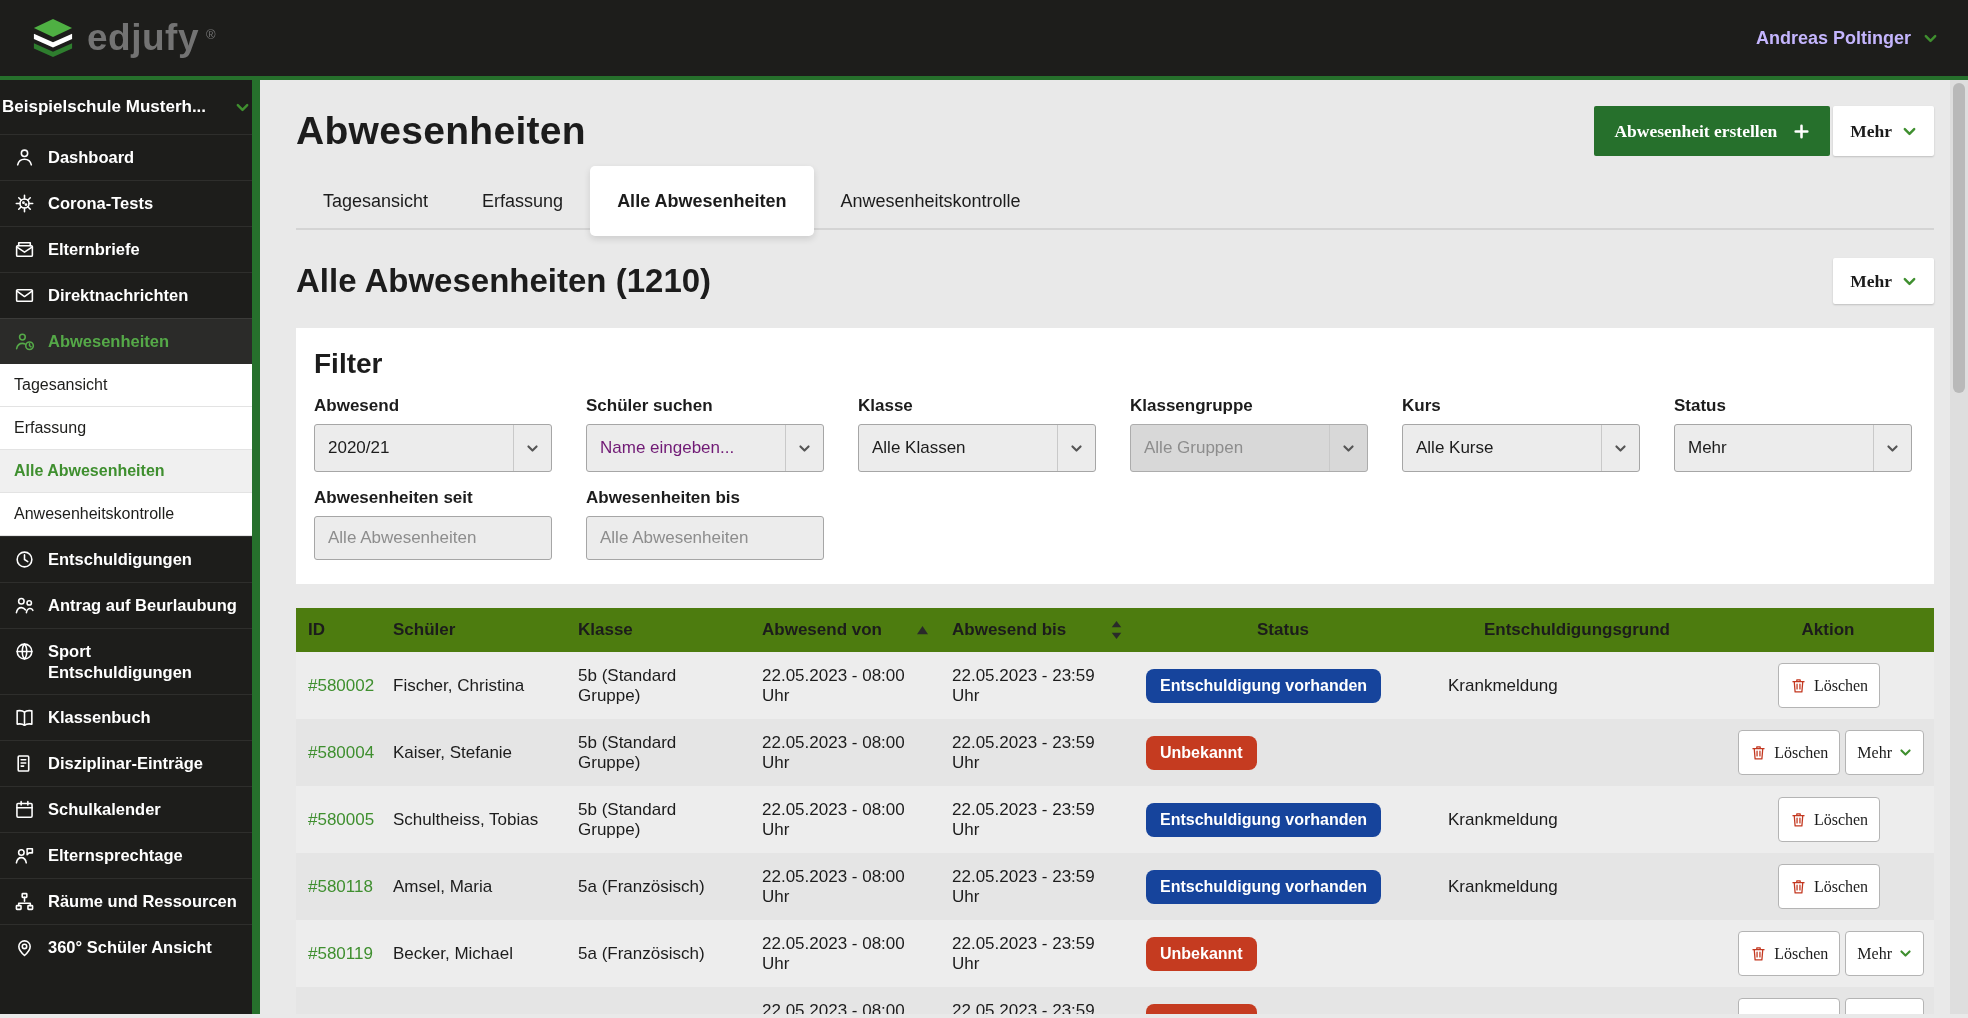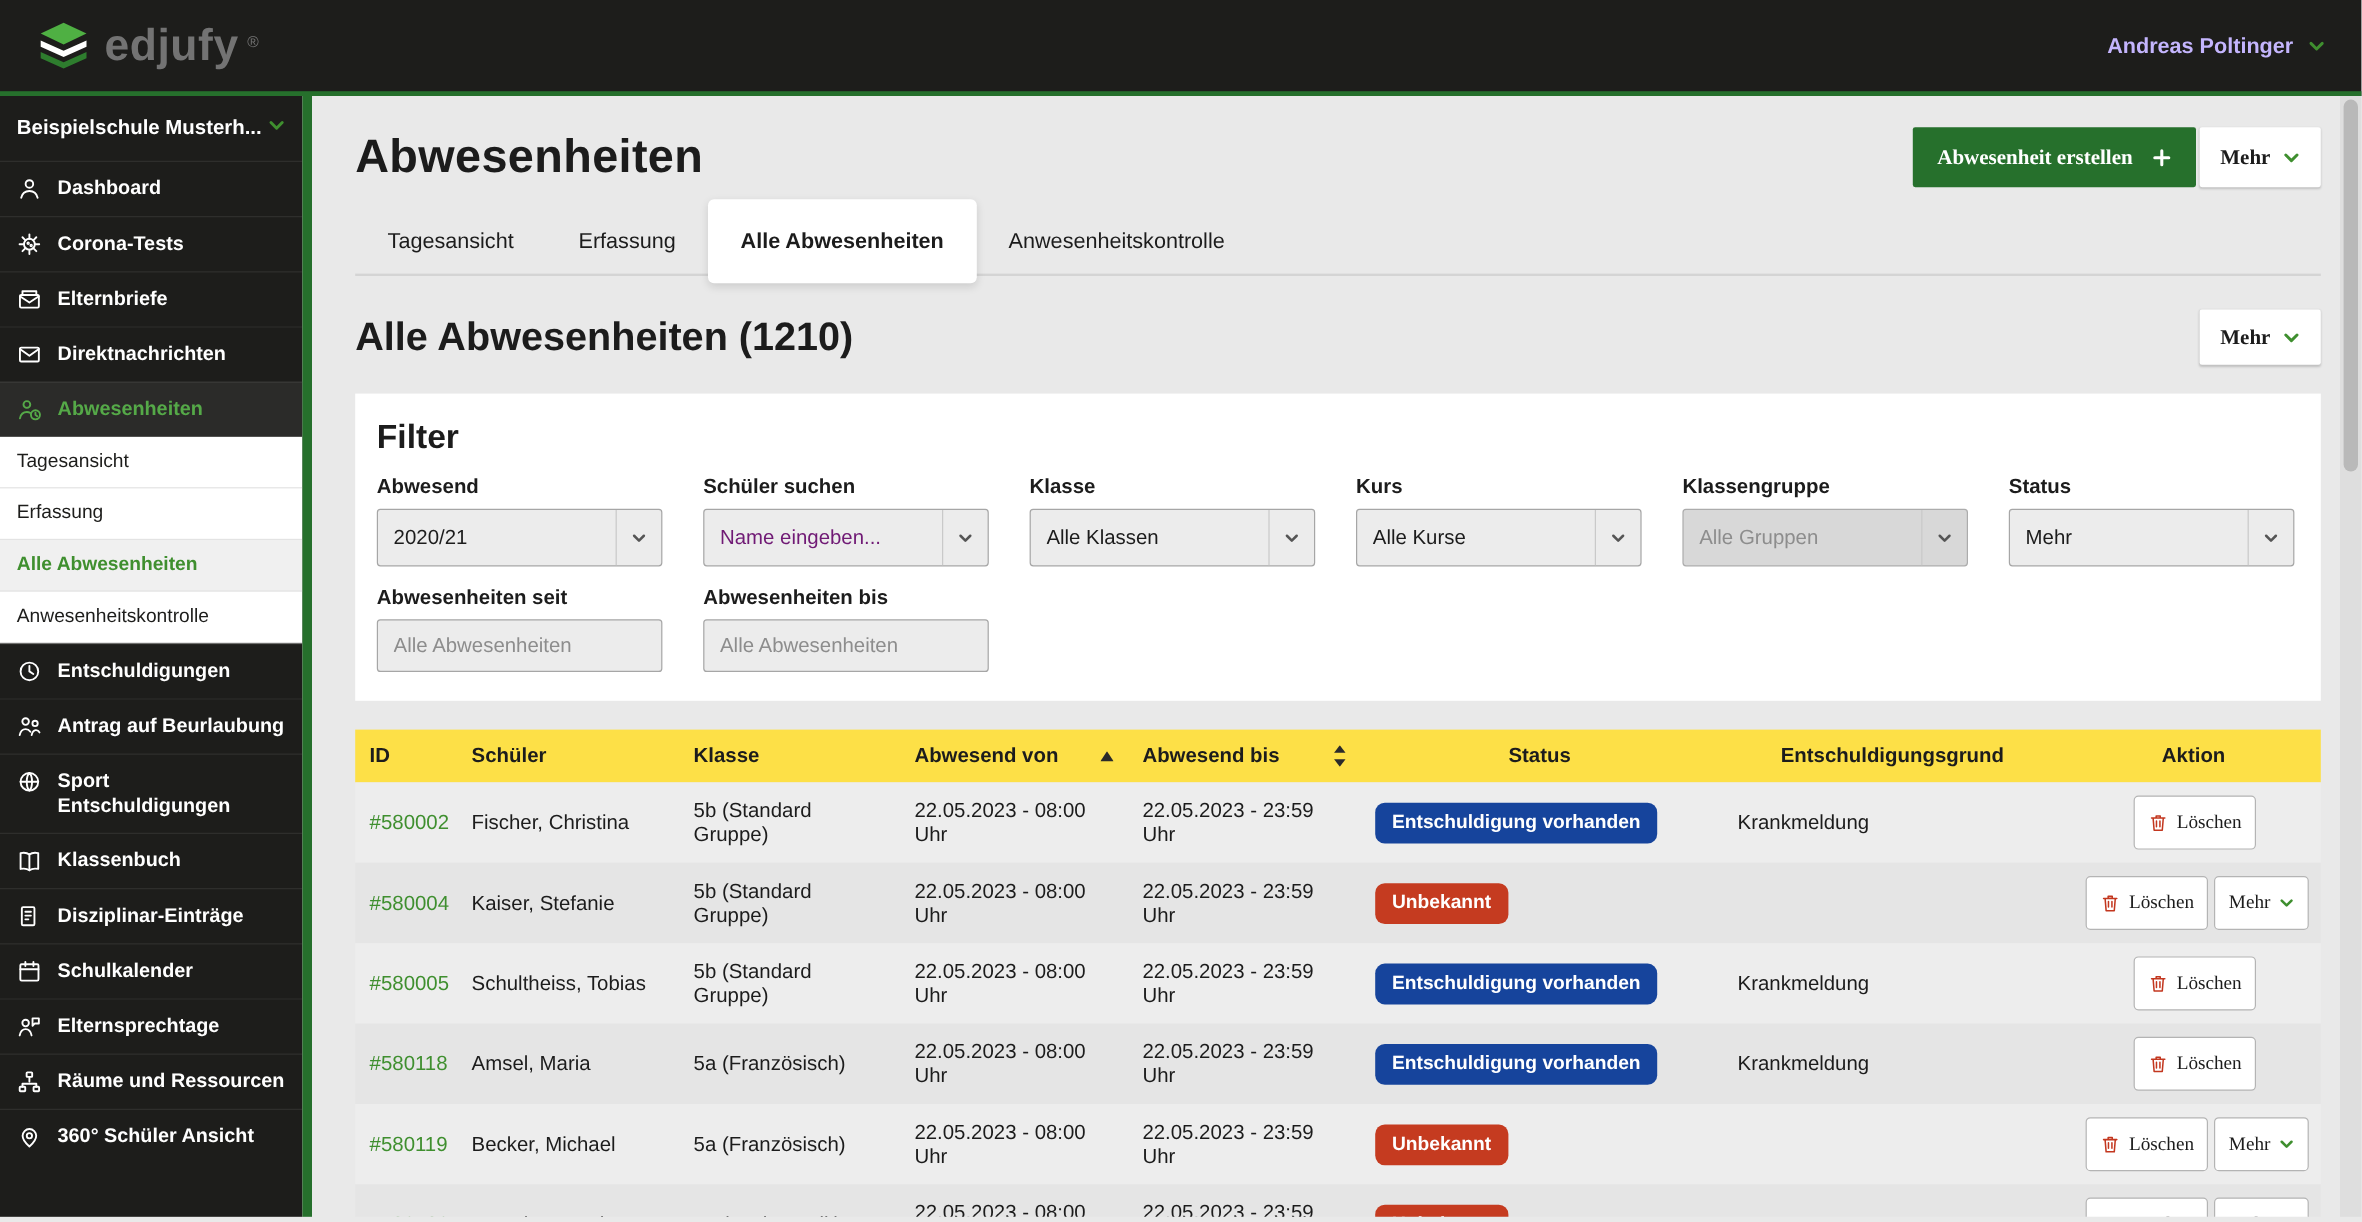--- a/index.html
+++ b/index.html
@@ -20,21 +20,21 @@
   .logo { display: flex; align-items: center; gap: 11px; color: #737373; }
   .logo-text { font-size: 37px; font-weight: 800; letter-spacing: .5px; }
   .logo-reg { font-size: 13px; align-self: flex-start; margin: 10px 0 0 -4px; }
   .user-menu { display: flex; align-items: center; gap: 12px; color: #c4b5fd; font-size: 18px; font-weight: 700; cursor: pointer; }
   .chev { color: var(--brand-green); display: flex; }
   .chev svg { width: 15px; height: 15px; }
 
   
   .layout { display: flex; height: 934px; }
   .sidebar { width: 252px; background: #1d1d1b; color: #fff; flex-shrink: 0; overflow: hidden; }
-  .school { display: flex; align-items: flex-start; justify-content: space-between; padding: 17px 14px;
+  .school { display: flex; align-items: center; justify-content: space-between; padding: 17px 2px;
     font-size: 17px; font-weight: 700; cursor: pointer; }
   .nav-item { display: flex; align-items: flex-start; gap: 13px; padding: 12px 14px; font-size: 16.5px;
     font-weight: 600; line-height: 1.25; border-top: 1px solid rgba(255,255,255,.08); cursor: pointer; }
   .nav-icon { width: 21px; height: 21px; flex-shrink: 0; }
   .nav-icon svg { width: 100%; height: 100%; }
   .nav-item.active { background: #2b2b29; color: #55a948; }
   .submenu { background: #fff; color: #1d1d1b; }
   .submenu-item { padding: 12px 14px; font-size: 16px; font-weight: 500; border-bottom: 1px solid #e3e3e3; cursor: pointer; }
   .submenu-item.active { background: #f0f0f0; color: var(--brand-green); font-weight: 700; }
   .green-bar { width: 8px; background: var(--dark-green); flex-shrink: 0; }
@@ -75,21 +75,21 @@
   .sel-chev svg { width: 13px; height: 13px; }
   .control.disabled { background: #d8d8d8; border-color: #acacac; }
   .control.disabled .val { color: #8d8d8d; }
   .date-input { width: 238px; height: 44px; border: 1px solid #a6a6a6; background: #ececec; border-radius: 3px;
     padding: 0 13px; font-size: 17px; color: #1c1c1c; font-family: inherit; }
   .date-input::placeholder { color: #8d8d8d; }
 
   
   .table { margin-top: 24px; }
   .trow { display: grid; grid-template-columns: 85px 185px 184px 190px 194px 298px 290px 1fr; }
-  .thead { background: #fde047; }
+  .thead { background: #4d7c0f; }
   .hcell { display: flex; align-items: center; padding: 0 12px; height: 44px; font-size: 17px; font-weight: 700; gap: 6px; }
   .hcell.center { justify-content: center; text-align: center; }
   .sort { margin-left: auto; color: #2a2a2a; display: flex; }
   .tbody .trow:nth-child(odd) { background: #ededed; }
   .tbody .trow:nth-child(even) { background: #e5e5e5; }
   .cell { display: flex; align-items: center; padding: 0 12px; min-height: 67px; font-size: 17px; }
   .cell.id { color: var(--brand-green); cursor: pointer; }
   .badge { color: #fff; font-size: 16px; font-weight: 600; padding: 8px 14px; border-radius: 8px; white-space: nowrap; }
   .badge.excused { background: var(--badge-blue); }
   .badge.unknown { background: var(--badge-red); }
@@ -364,34 +364,34 @@
               <div class="control">
                 <span class="val">Alle Klassen</span>
                 <span class="sel-chev">
                   <svg viewBox="0 0 16 16" fill="none" stroke="currentColor" stroke-width="2.6" stroke-linecap="round" stroke-linejoin="round">
                     <path d="M3 5.5l5 5 5-5"></path>
                   </svg>
                 </span>
               </div>
             </div>
             <div class="ffield">
-              <span class="flabel">Kurs</span>
-              <div class="control">
-                <span class="val">Alle Kurse</span>
+              <span class="flabel">Klassengruppe</span>
+              <div class="control disabled">
+                <span class="val">Alle Gruppen</span>
                 <span class="sel-chev">
                   <svg viewBox="0 0 16 16" fill="none" stroke="currentColor" stroke-width="2.6" stroke-linecap="round" stroke-linejoin="round">
                     <path d="M3 5.5l5 5 5-5"></path>
                   </svg>
                 </span>
               </div>
             </div>
             <div class="ffield">
-              <span class="flabel">Klassengruppe</span>
-              <div class="control disabled">
-                <span class="val">Alle Gruppen</span>
+              <span class="flabel">Kurs</span>
+              <div class="control">
+                <span class="val">Alle Kurse</span>
                 <span class="sel-chev">
                   <svg viewBox="0 0 16 16" fill="none" stroke="currentColor" stroke-width="2.6" stroke-linecap="round" stroke-linejoin="round">
                     <path d="M3 5.5l5 5 5-5"></path>
                   </svg>
                 </span>
               </div>
             </div>
             <div class="ffield">
               <span class="flabel">Status</span>
               <div class="control">

